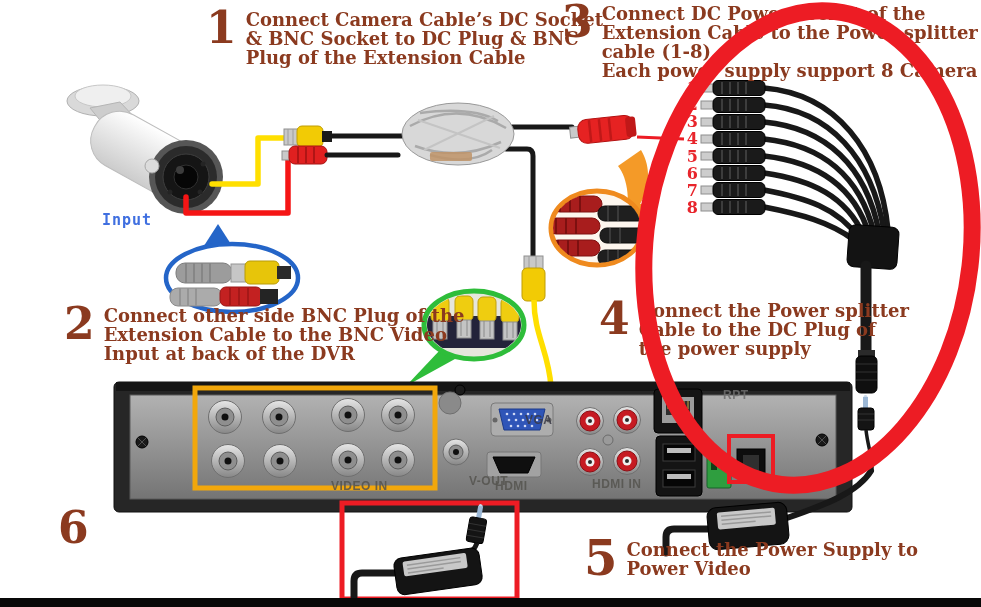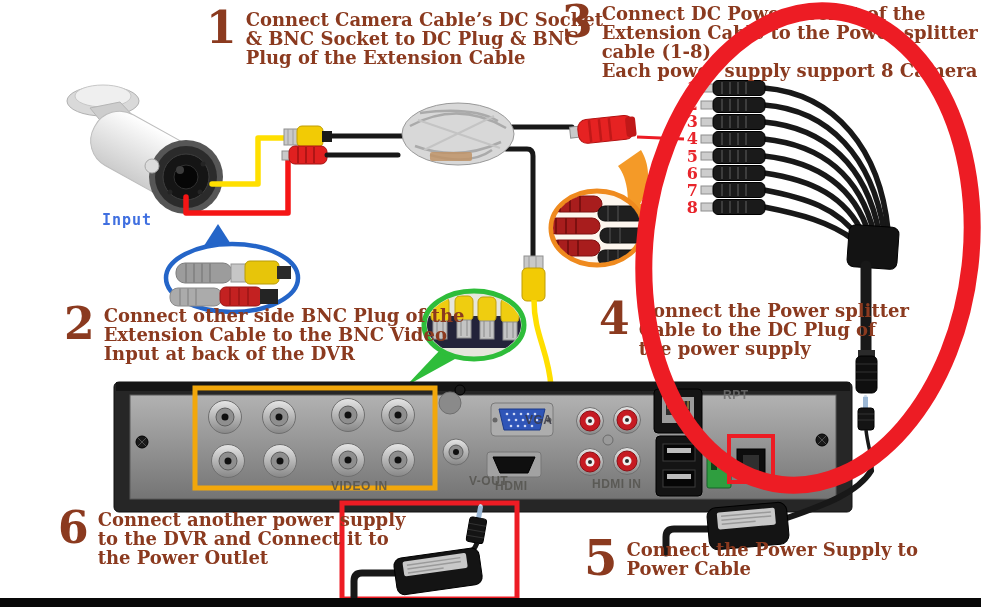--- a/index.html
+++ b/index.html
@@ -436,28 +436,25 @@
   <div class="step s4">
     <span class="num">4</span>
     <span class="txt">Connect the Power splitter
 Cable to the DC Plug of
 the power supply</span>
   </div>
 
   <div class="step s5">
     <span class="num">5</span>
     <span class="txt">Connect the Power Supply to
-Power Cable</span>
+Power Video</span>
   </div>
 
   <div class="step s6">
     <span class="num">6</span>
-    <span class="txt">Connect another power supply
-to the DVR and Connect it to
-the Power Outlet</span>
   </div>
 
   <div class="camera-label">Input</div>
 
   <span class="pn pn1">1</span>
   <span class="pn pn2">2</span>
   <span class="pn pn3">3</span>
   <span class="pn pn4">4</span>
   <span class="pn pn5">5</span>
   <span class="pn pn6">6</span>

